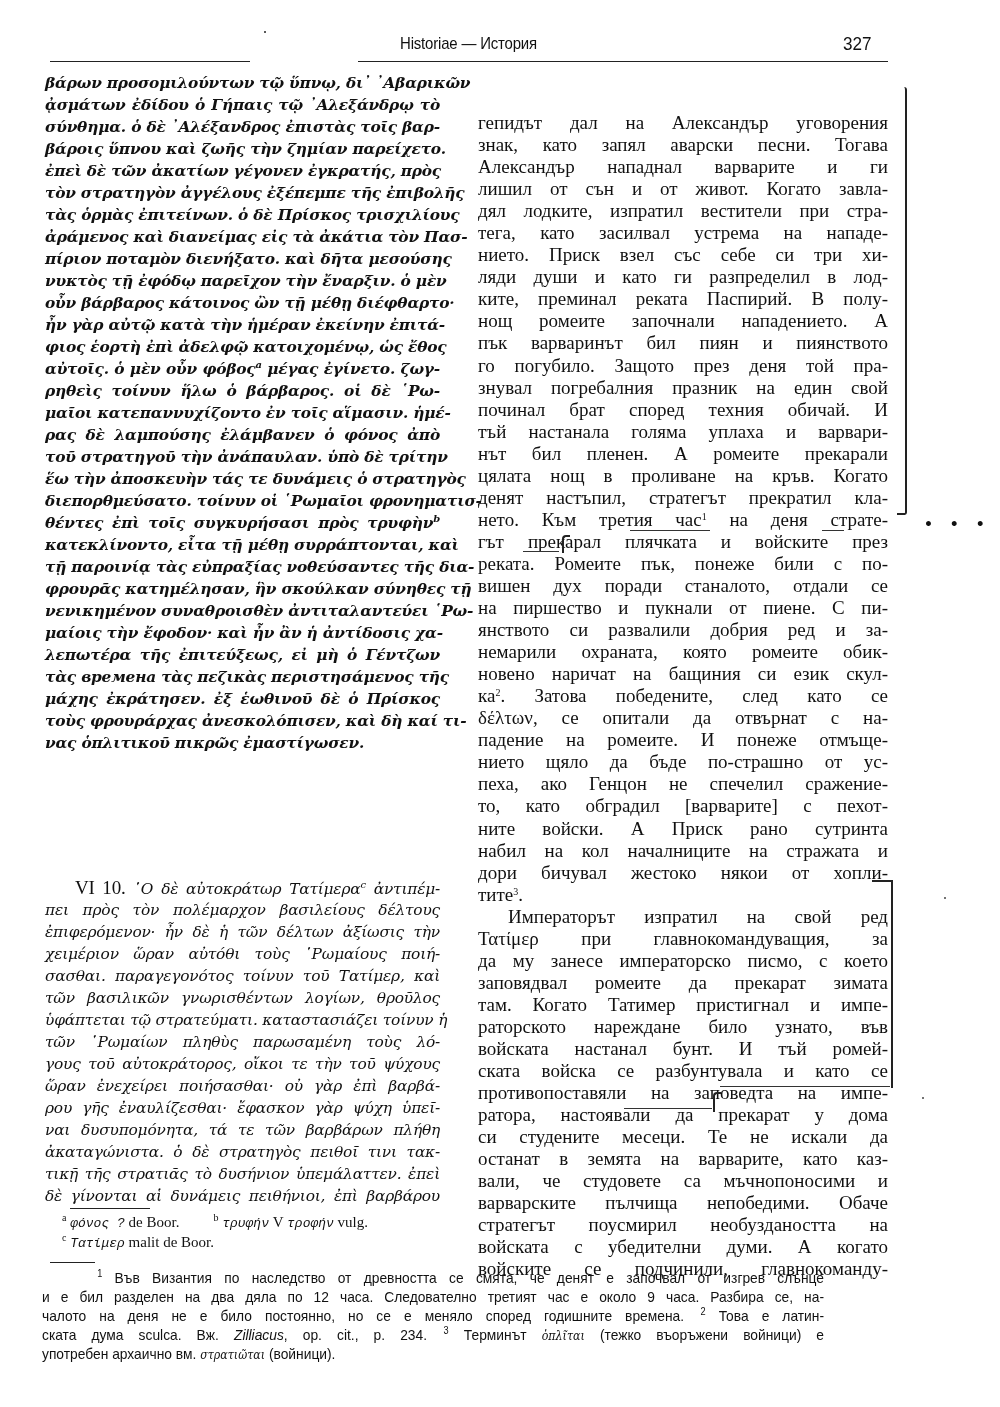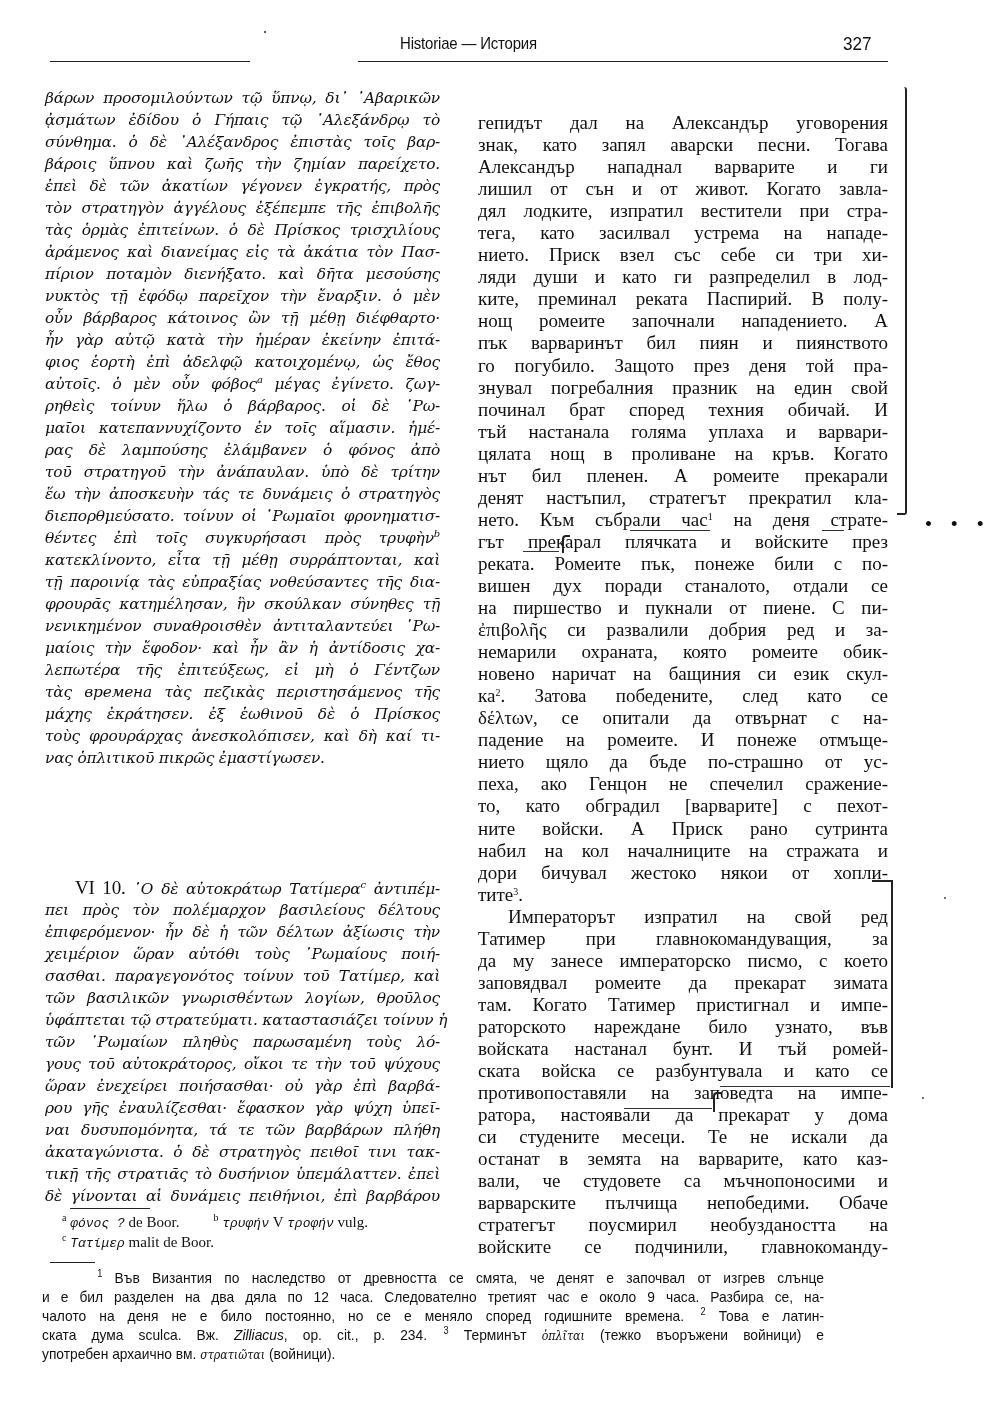--- a/index.html
+++ b/index.html
@@ -15,21 +15,21 @@
 
   
   .col-greek { position: absolute; left: 45px; width: 395px; font-family: "DejaVu Serif", serif; font-style: italic; font-size: 15.4px; line-height: 22px; text-align: justify; letter-spacing: -0.2px; }
   .col-greek .ln { display: block; height: 22px; white-space: nowrap; text-align-last: justify; text-align: justify; }
   .col-greek .ln.last { text-align-last: left; }
   .col-bg { position: absolute; left: 478px; width: 410px; font-family: "Liberation Serif", serif; font-size: 19px; line-height: 22.05px; }
   .col-bg .ln { display: block; height: 22.05px; white-space: nowrap; text-align: justify; text-align-last: justify; }
   .col-bg .ln.last { text-align-last: left; }
   .col-bg .ln.indent { padding-left: 30px; }
 
-  .greek-a { top: 87px; }
+  .greek-a { top: 72px; font-weight: bold; }
   .greek-b { top: 877px; }
   .bg-col { top: 88px; margin-top: 24px; }
 
   .sec-num { font-family: "Liberation Serif", serif; font-style: normal; font-size: 19px; }
   sup { font-size: 10px; line-height: 0; vertical-align: 6px; }
 
   
   .app-rule { position: absolute; left: 70px; top: 1208px; width: 80px; height: 1px; background: #222; }
   .apparatus { position: absolute; left: 62px; top: 1213px; width: 400px; font-family: "Liberation Serif", serif; font-size: 15px; line-height: 19px; }
   .apparatus .row { display: block; white-space: nowrap; }
@@ -135,56 +135,57 @@
     <span class="ln">тега, като засилвал устрема на нападе-</span>
     <span class="ln">нието. Приск взел със себе си три хи-</span>
     <span class="ln">ляди души и като ги разпределил в лод-</span>
     <span class="ln">ките, преминал реката Паспирий. В полу-</span>
     <span class="ln">нощ ромеите започнали нападението. А</span>
     <span class="ln">пък варваринът бил пиян и пиянството</span>
     <span class="ln">го погубило. Защото през деня той пра-</span>
     <span class="ln">знувал погребалния празник на един свой</span>
     <span class="ln">починал брат според техния обичай. И</span>
     <span class="ln">тъй настанала голяма уплаха и варвари-</span>
+    <span class="ln">нът бил пленен. А ромеите прекарали</span>
     <span class="ln">цялата нощ в проливане на кръв. Когато</span>
-    <span class="ln">нът бил пленен. А ромеите прекарали</span>
     <span class="ln">денят настъпил, стратегът прекратил кла-</span>
-    <span class="ln"><span>нето. Към събрали час</span><sup>1</sup><span> на деня страте-</span></span>
+    <span class="ln"><span>нето. Към третия час</span><sup>1</sup><span> на деня страте-</span></span>
     <span class="ln">гът прекарал плячката и войските през</span>
     <span class="ln">реката. Ромеите пък, понеже били с по-</span>
     <span class="ln">вишен дух поради станалото, отдали се</span>
     <span class="ln">на пиршество и пукнали от пиене. С пи-</span>
-    <span class="ln">ἐπιβολῆς си развалили добрия ред и за-</span>
+    <span class="ln">янството си развалили добрия ред и за-</span>
     <span class="ln">немарили охраната, която ромеите обик-</span>
     <span class="ln">новено наричат на бащиния си език скул-</span>
     <span class="ln"><span>ка</span><sup>2</sup><span>. Затова победените, след като се</span></span>
     <span class="ln">δέλτων, се опитали да отвърнат с на-</span>
     <span class="ln">падение на ромеите. И понеже отмъще-</span>
     <span class="ln">нието щяло да бъде по-страшно от ус-</span>
     <span class="ln">пеха, ако Генцон не спечелил сражение-</span>
     <span class="ln">то, като обградил [варварите] с пехот-</span>
     <span class="ln">ните войски. А Приск рано сутринта</span>
     <span class="ln">набил на кол началниците на стражата и</span>
     <span class="ln">дори бичувал жестоко някои от хопли-</span>
     <span class="ln last"><span>тите</span><sup>3</sup><span>.</span></span>
     <span class="ln indent">Императорът изпратил на свой ред</span>
-    <span class="ln">Татимер при главнокомандуващия, за</span>
+    <span class="ln">Τατίμερ при главнокомандуващия, за</span>
     <span class="ln">да му занесе императорско писмо, с което</span>
     <span class="ln">заповядвал ромеите да прекарат зимата</span>
     <span class="ln">там. Когато Татимер пристигнал и импе-</span>
     <span class="ln">раторското нареждане било узнато, във</span>
     <span class="ln">войската настанал бунт. И тъй ромей-</span>
     <span class="ln">ската войска се разбунтувала и като се</span>
     <span class="ln">противопоставяли на заповедта на импе-</span>
     <span class="ln">ратора, настоявали да прекарат у дома</span>
     <span class="ln">си студените месеци. Те не искали да</span>
     <span class="ln">останат в земята на варварите, като каз-</span>
     <span class="ln">вали, че студовете са мъчнопоносими и</span>
     <span class="ln">варварските пълчища непобедими. Обаче</span>
     <span class="ln">стратегът поусмирил необуздаността на</span>
+    <span class="ln">войската с убедителни думи. А когато</span>
     <span class="ln">войските се подчинили, главнокоманду-</span>
   </div>
 
   <div class="mark brace-1"></div>
   <div class="brace-1-foot"></div>
   <div class="dots">• • •</div>
   <div class="ul" style="left:630px;top:530px;width:80px;"></div>
   <div class="ul" style="left:822px;top:530px;width:22px;"></div>
   <div class="ul" style="left:523px;top:551px;width:36px;"></div>
   <div class="bracket-open" style="left:562px;top:535px;height:16px;"></div>

